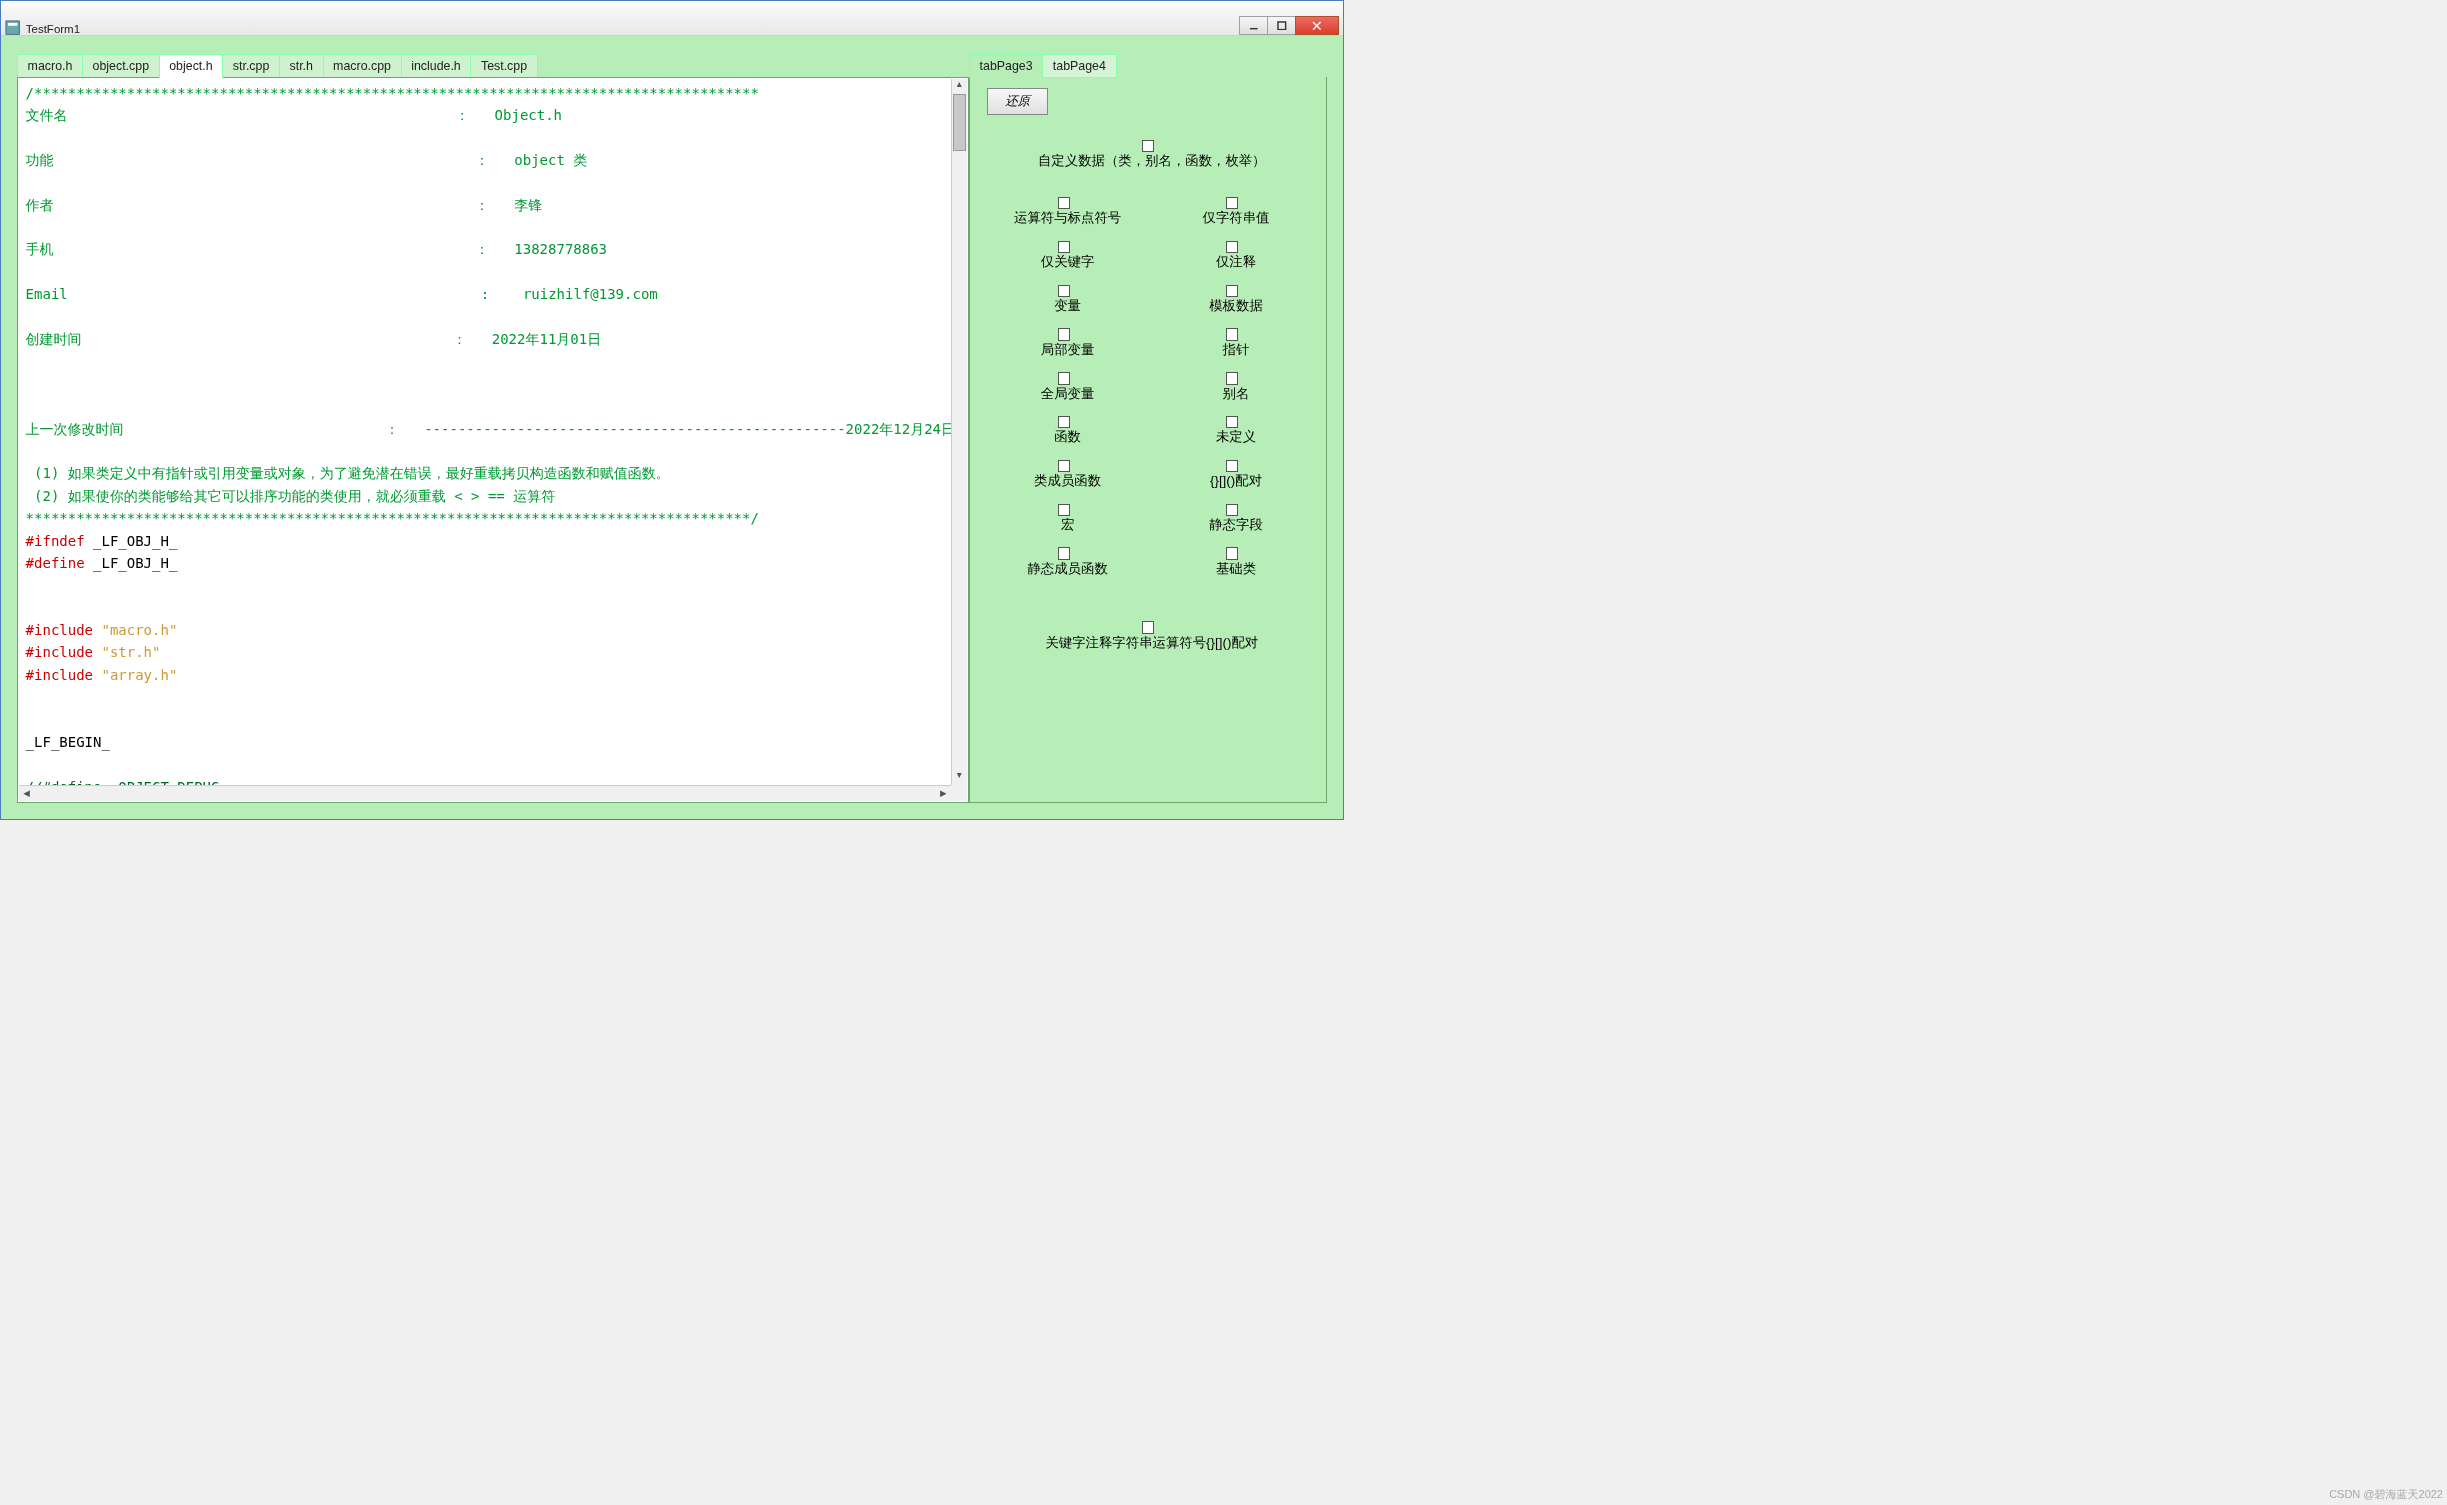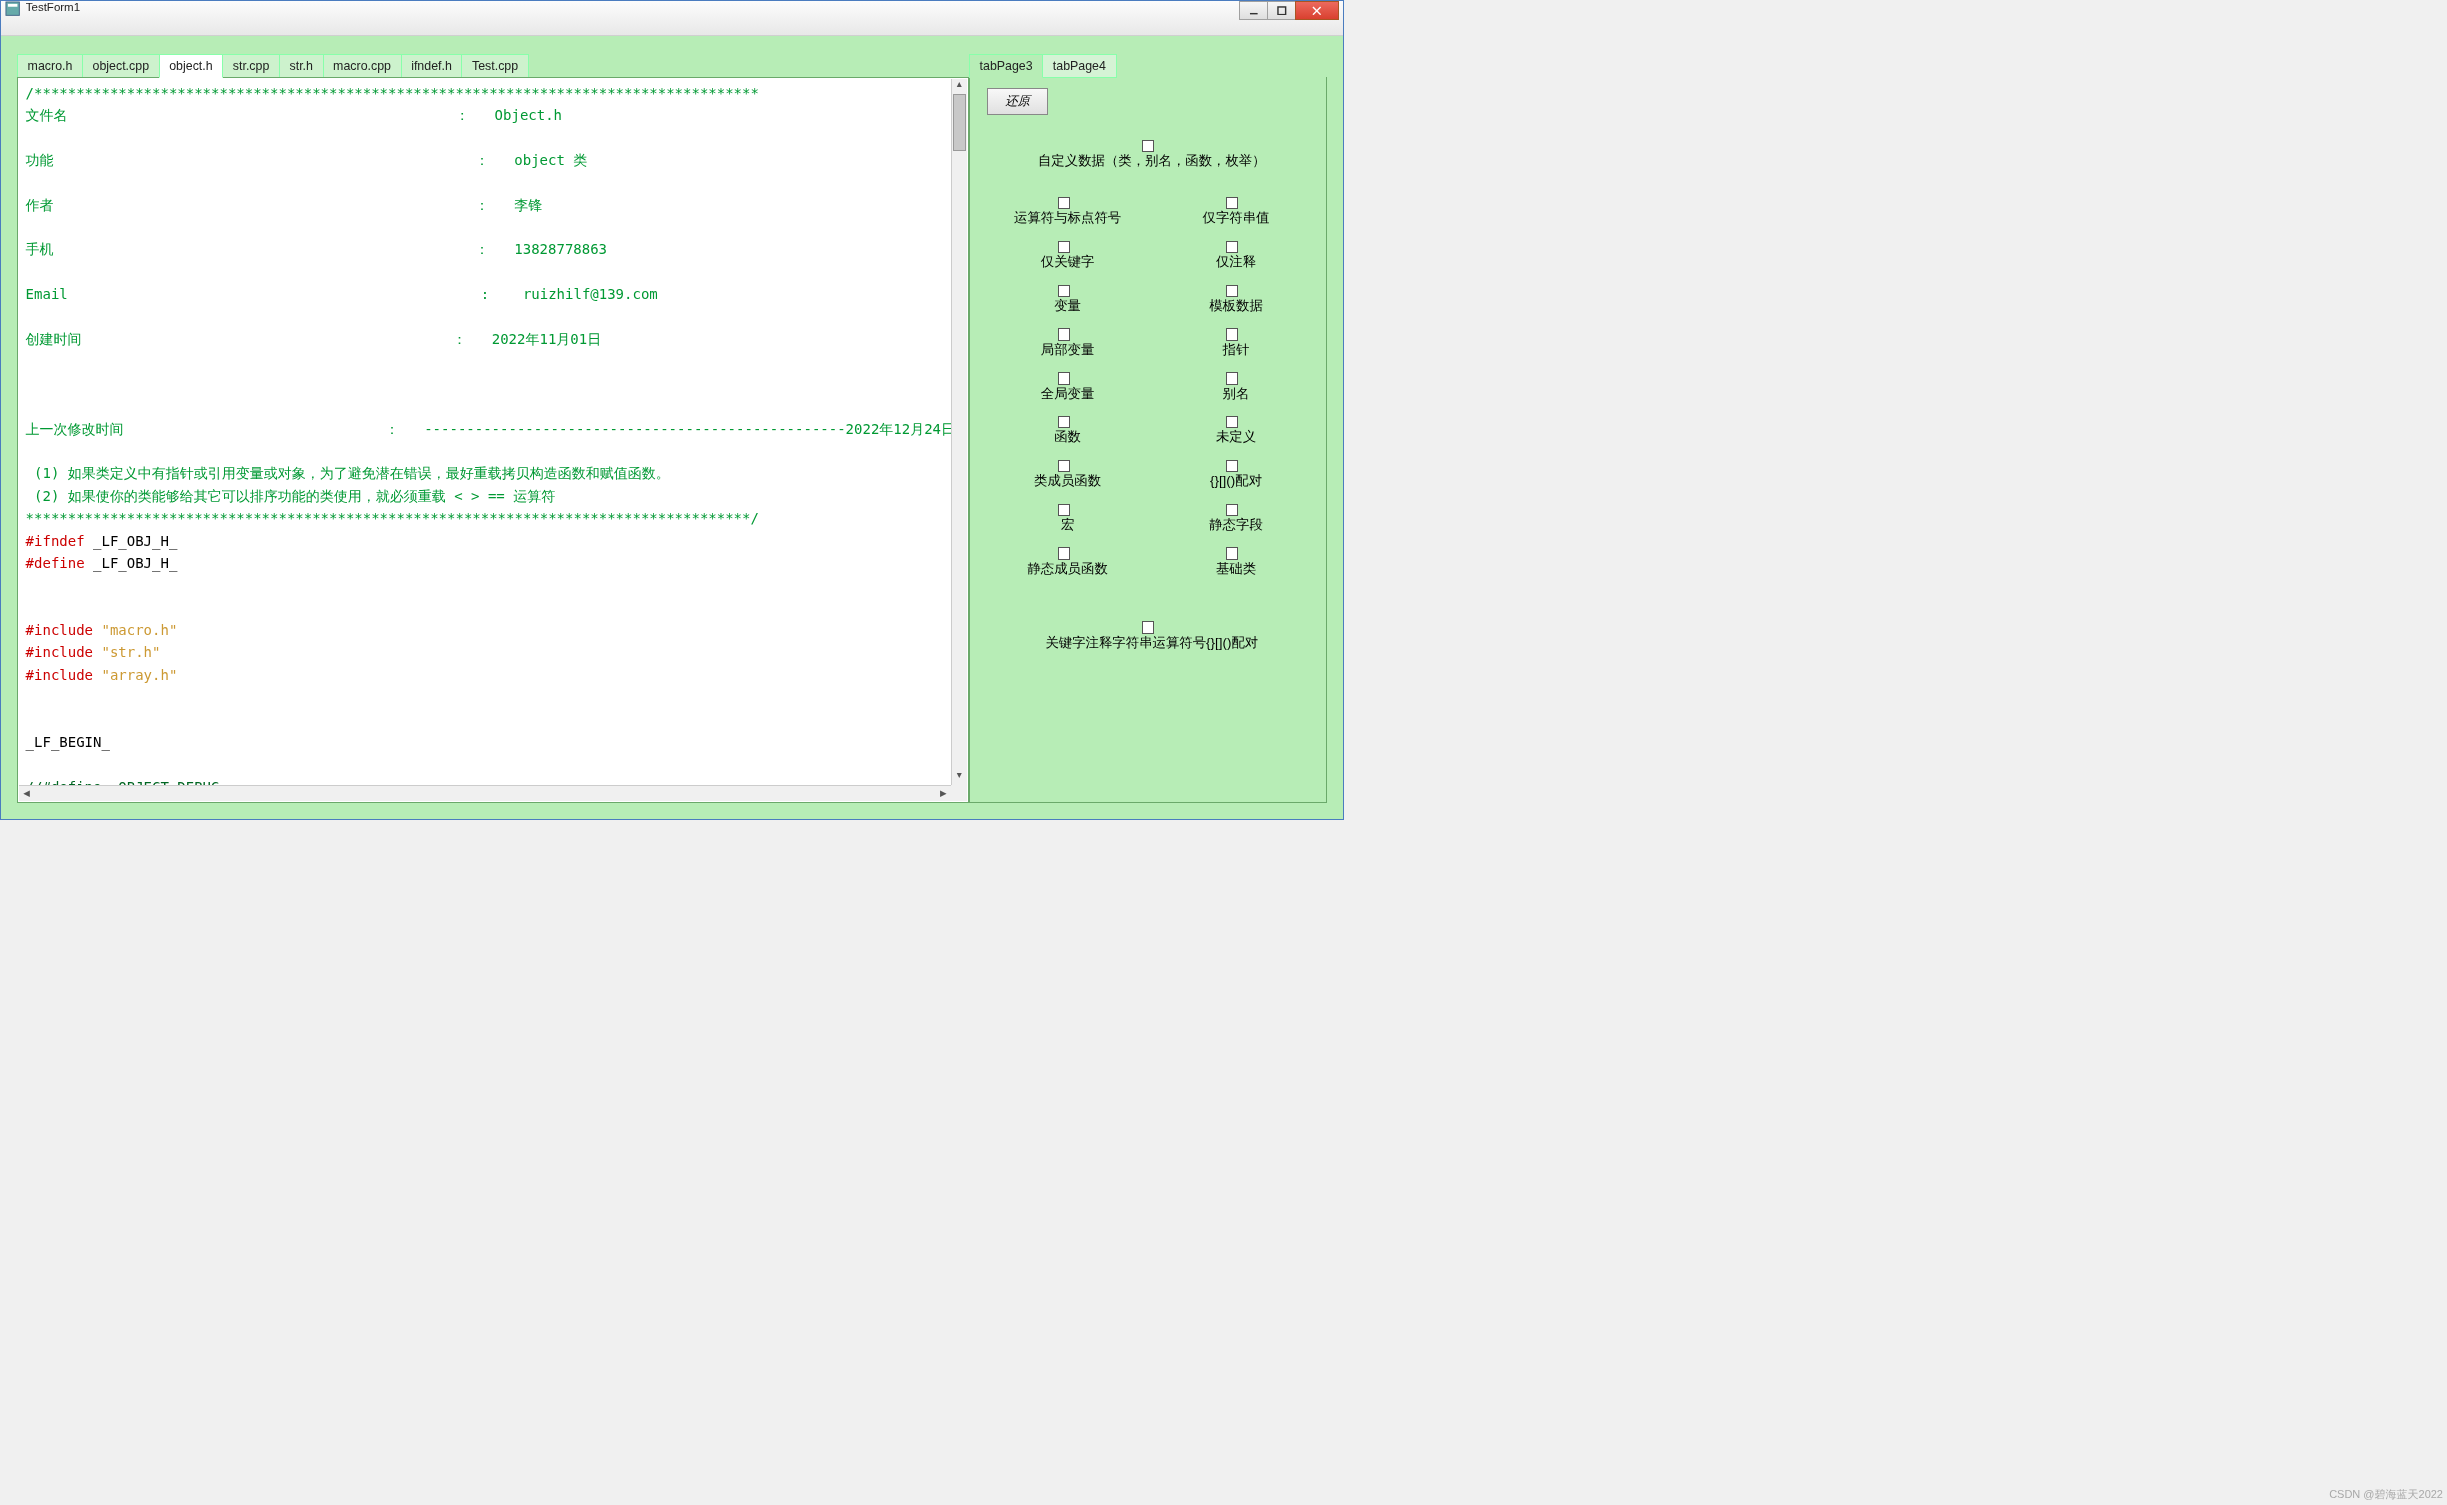--- a/index.html
+++ b/index.html
@@ -1,18 +1,18 @@
 <!DOCTYPE html>
 <html><head>
 <meta charset="utf-8">
 <style>
 * { box-sizing: border-box; margin: 0; padding: 0; }
 body { font-family: "Microsoft YaHei", Tahoma, sans-serif; font-size: 12.4px; background: #f0f0f0; overflow: hidden; }
 .window { width: 1344px; height: 820px; border: 1px solid #4a7cbf; background: #fff; display: flex; flex-direction: column; }
-.titlebar { height: 41px; background: linear-gradient(#fcfcfc,#e8e8e8); border-bottom: 1px solid #d0d0d0; display: flex; align-items: flex-start; padding: 0 3.8px; }
+.titlebar { height: 41px; background: linear-gradient(#fcfcfc,#e8e8e8); border-bottom: 1px solid #d0d0d0; display: flex; align-items: flex-end; padding: 0 3.8px; }
 .titlebar .app-icon { width: 15.3px; height: 15.3px; margin-right: 5.7px; display: inline-flex; align-items: center; justify-content: center; }
 .titlebar .title { font-size: 11.5px; color: #222; flex: 1; }
 .win-btns { display: flex; height: 19px; }
 .win-btn { width: 29px; height: 19px; border: 1px solid #a0a0a0; background: linear-gradient(#f6f6f6,#dedede); display: flex; align-items: center; justify-content: center; margin-left: -1px; cursor: pointer; }
 .win-btn.close { background: linear-gradient(#ec6a5e,#d9402f); border-color: #a52; color: #fff; width: 44px; }
 .win-btn svg { width: 9.6px; height: 9.6px; }
 .body { flex: 1; display: flex; background: #b7edb6; padding: 16px; gap: 0; }
 .left-pane { flex: 1; display: flex; flex-direction: column; }
 .right-pane { width: 358px; display: flex; flex-direction: column; }
 .tab-row { display: flex; height: 25px; align-items: flex-end; }
@@ -80,21 +80,21 @@
 
   <div class="body">
     <div class="left-pane">
       <div class="tab-row" id="left-tabs">
           <div class="tab">macro.h</div>
           <div class="tab">object.cpp</div>
           <div class="tab active">object.h</div>
           <div class="tab">str.cpp</div>
           <div class="tab">str.h</div>
           <div class="tab">macro.cpp</div>
-          <div class="tab">ifndef.h</div>
+          <div class="tab">include.h</div>
           <div class="tab">Test.cpp</div>
         </div>
       <div class="code-frame">
         <div class="code-area">
 <pre><span class="c-green">/**************************************************************************************</span>
 <span class="c-green">文件名                                              ：   Object.h</span>
 
 <span class="c-green">功能                                                  ：   object 类</span>
 
 <span class="c-green">作者                                                  ：   李锋</span>

